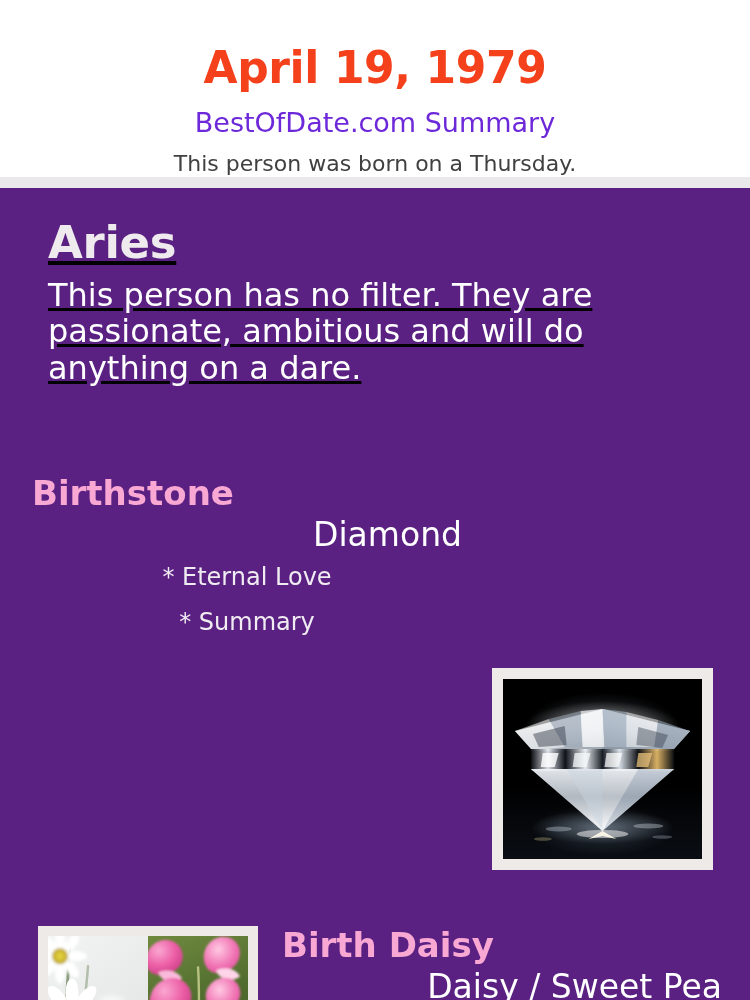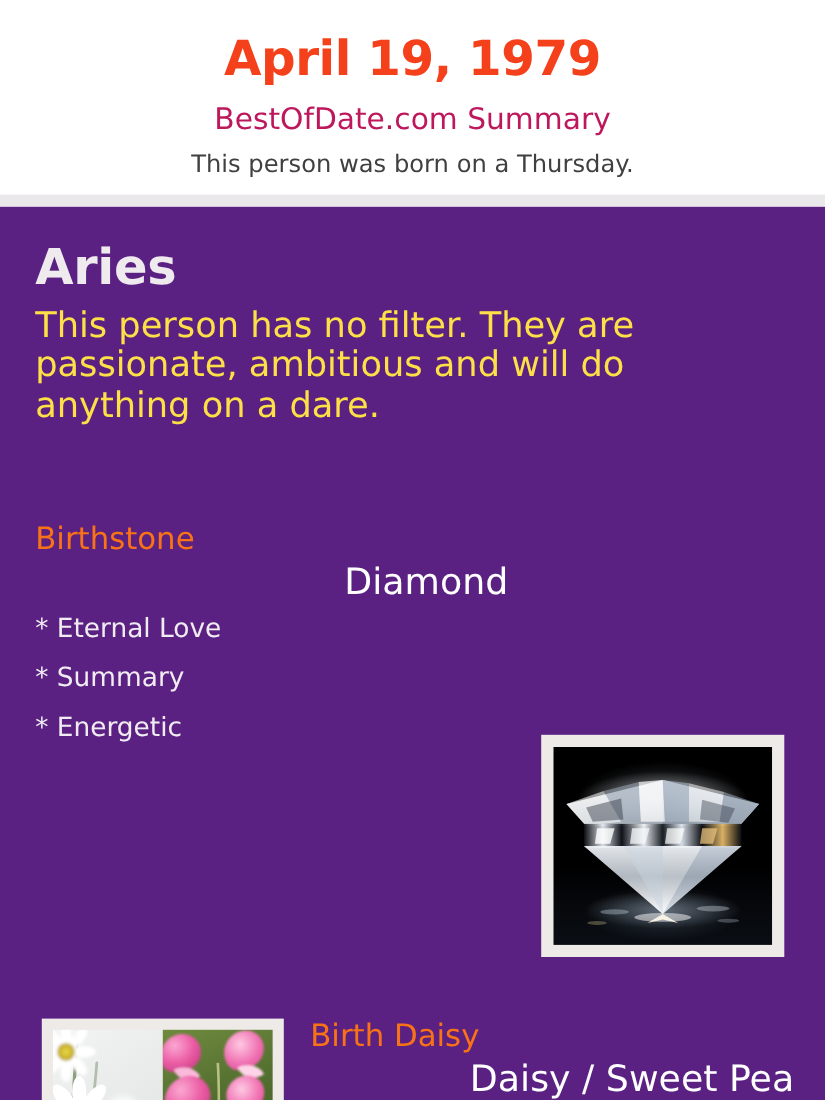--- a/index.html
+++ b/index.html
@@ -13,62 +13,62 @@
   .page { position:relative; width:750px; height:1000px; }
 
   
   .header {
     position:absolute; left:0; top:0; width:750px; height:177px;
     background:#ffffff; text-align:center;
   }
   .date-title {
     font-size:44px; font-weight:bold; color:#f4411b;
     letter-spacing:-0.4px; line-height:1;
-    padding-top:32px;
+    padding-top:46px;
   }
   .site-summary {
-    font-size:27px; font-weight:normal; color:#be185d;
+    font-size:27px; font-weight:normal; color:#6d28d9;
     line-height:1; padding-top:19px;
   }
   .born-line {
     font-size:22px; color:#404040; line-height:1; padding-top:17px;
   }
   .gray-band {
     position:absolute; left:0; top:177px; width:750px; height:11px;
     background:#eae8ea;
   }
 
   
   .body-purple {
     position:absolute; left:0; top:188px; width:750px; height:812px;
     background:#5a2182;
   }
 
   
-  .zodiac { position:absolute; left:32px; top:32px; width:640px; }
+  .zodiac { position:absolute; left:48px; top:32px; width:640px;text-decoration:underline; }
   .zodiac-name {
     font-size:45px; font-weight:bold; color:#eeeaee;
     line-height:1; letter-spacing:-0.3px;
   }
   .zodiac-desc {
-    margin-top:12px; font-size:32px; color:#fde047;
+    margin-top:12px; font-size:32px; color:#ffffff;
     line-height:1.14; width:620px; font-weight:normal;
   }
 
   
   .stone-block { position:absolute; left:32px; top:288px; width:430px; }
   .section-head {
-    font-size:28px; font-weight:normal; color:#f97316; line-height:1;
+    font-size:34px; font-weight:bold; color:#f9a8d4; line-height:1;
   }
   .section-sub {
     font-size:33px; color:#ffffff; line-height:1; margin-top:8px;
     font-weight:normal;
     text-align:right;
   }
-  .bullets { margin-top:14px; }
+  .bullets { margin-top:14px;text-align:center; }
   .bullet {
     font-size:24px; color:#f0ecf2; line-height:1; margin-bottom:21px;
     font-weight:normal;
   }
 
   
   .frame {
     position:absolute; background:#eeeae8;
     box-shadow:0 0 0 0 rgba(0,0,0,0);
   }
@@ -118,21 +118,20 @@
       <div class="zodiac-name">Aries</div>
       <div class="zodiac-desc">This person has no filter. They are passionate, ambitious and will do anything on a dare.</div>
     </div>
 
     <div class="stone-block">
       <div class="section-head">Birthstone</div>
       <div class="section-sub">Diamond</div>
       <div class="bullets">
         <div class="bullet">* Eternal Love</div>
         <div class="bullet">* Summary</div>
-        <div class="bullet">* Energetic</div>
       </div>
     </div>
 
     <div class="frame frame-stone">
       <div class="frame-inner">
         <div class="diamond-scene">
           <svg class="diamond-svg" viewBox="0 0 200 180" preserveAspectRatio="none">
             <defs>
               <linearGradient id="crownL" x1="0" y1="0" x2="1" y2="1">
                 <stop offset="0%" stop-color="#ffffff" stop-opacity="0.95"></stop>

